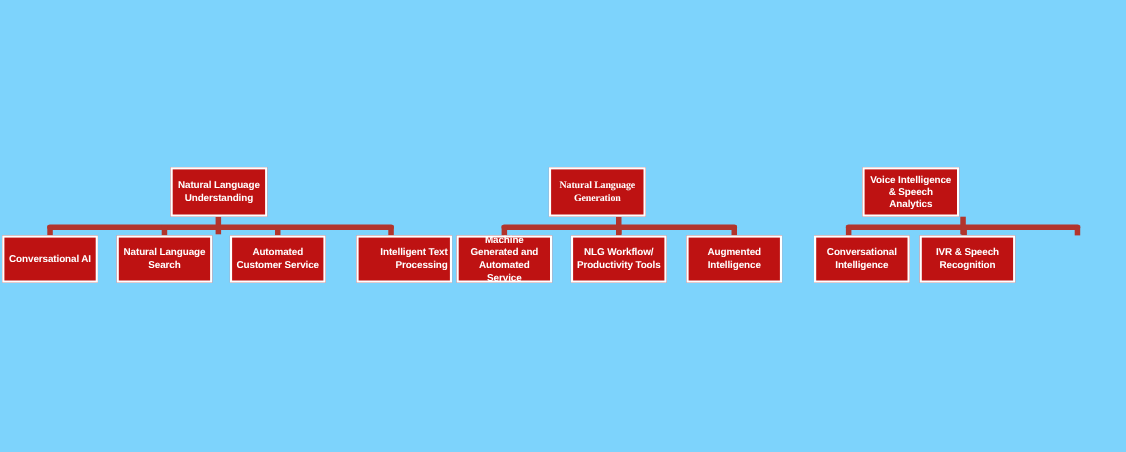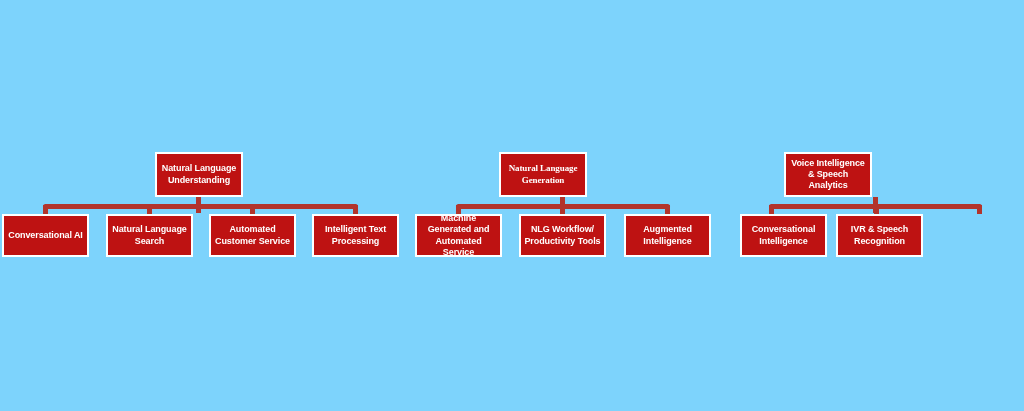--- a/index.html
+++ b/index.html
@@ -33,21 +33,21 @@
   .seg { position: absolute; background: #B2342C; }
   .bar { top: 204px; height: 5px; border-radius: 3px; }
   .pstub { top: 197px; width: 5px; height: 16px; }
   .cstub { top: 205px; width: 5px; height: 9px; }
 
   
   .t1-p  { left: 155px; }
   .t1-c0 { left: 2px; text-align: right; }
   .t1-c1 { left: 106px; }
   .t1-c2 { left: 209px; }
-  .t1-c3 { left: 312px; }
+  .t1-c3 { left: 324px; text-align: right; }
   .t1-bar { left: 43px; width: 315px; }
   .t1-pstub { left: 196px; }
   .t1-s0 { left: 43px; }
   .t1-s1 { left: 147px; }
   .t1-s2 { left: 250px; }
   .t1-s3 { left: 353px; }
 
   
   .t2-p  { left: 499px; font-family: Liberation Serif, serif; }
   .t2-c0 { left: 415px; }

